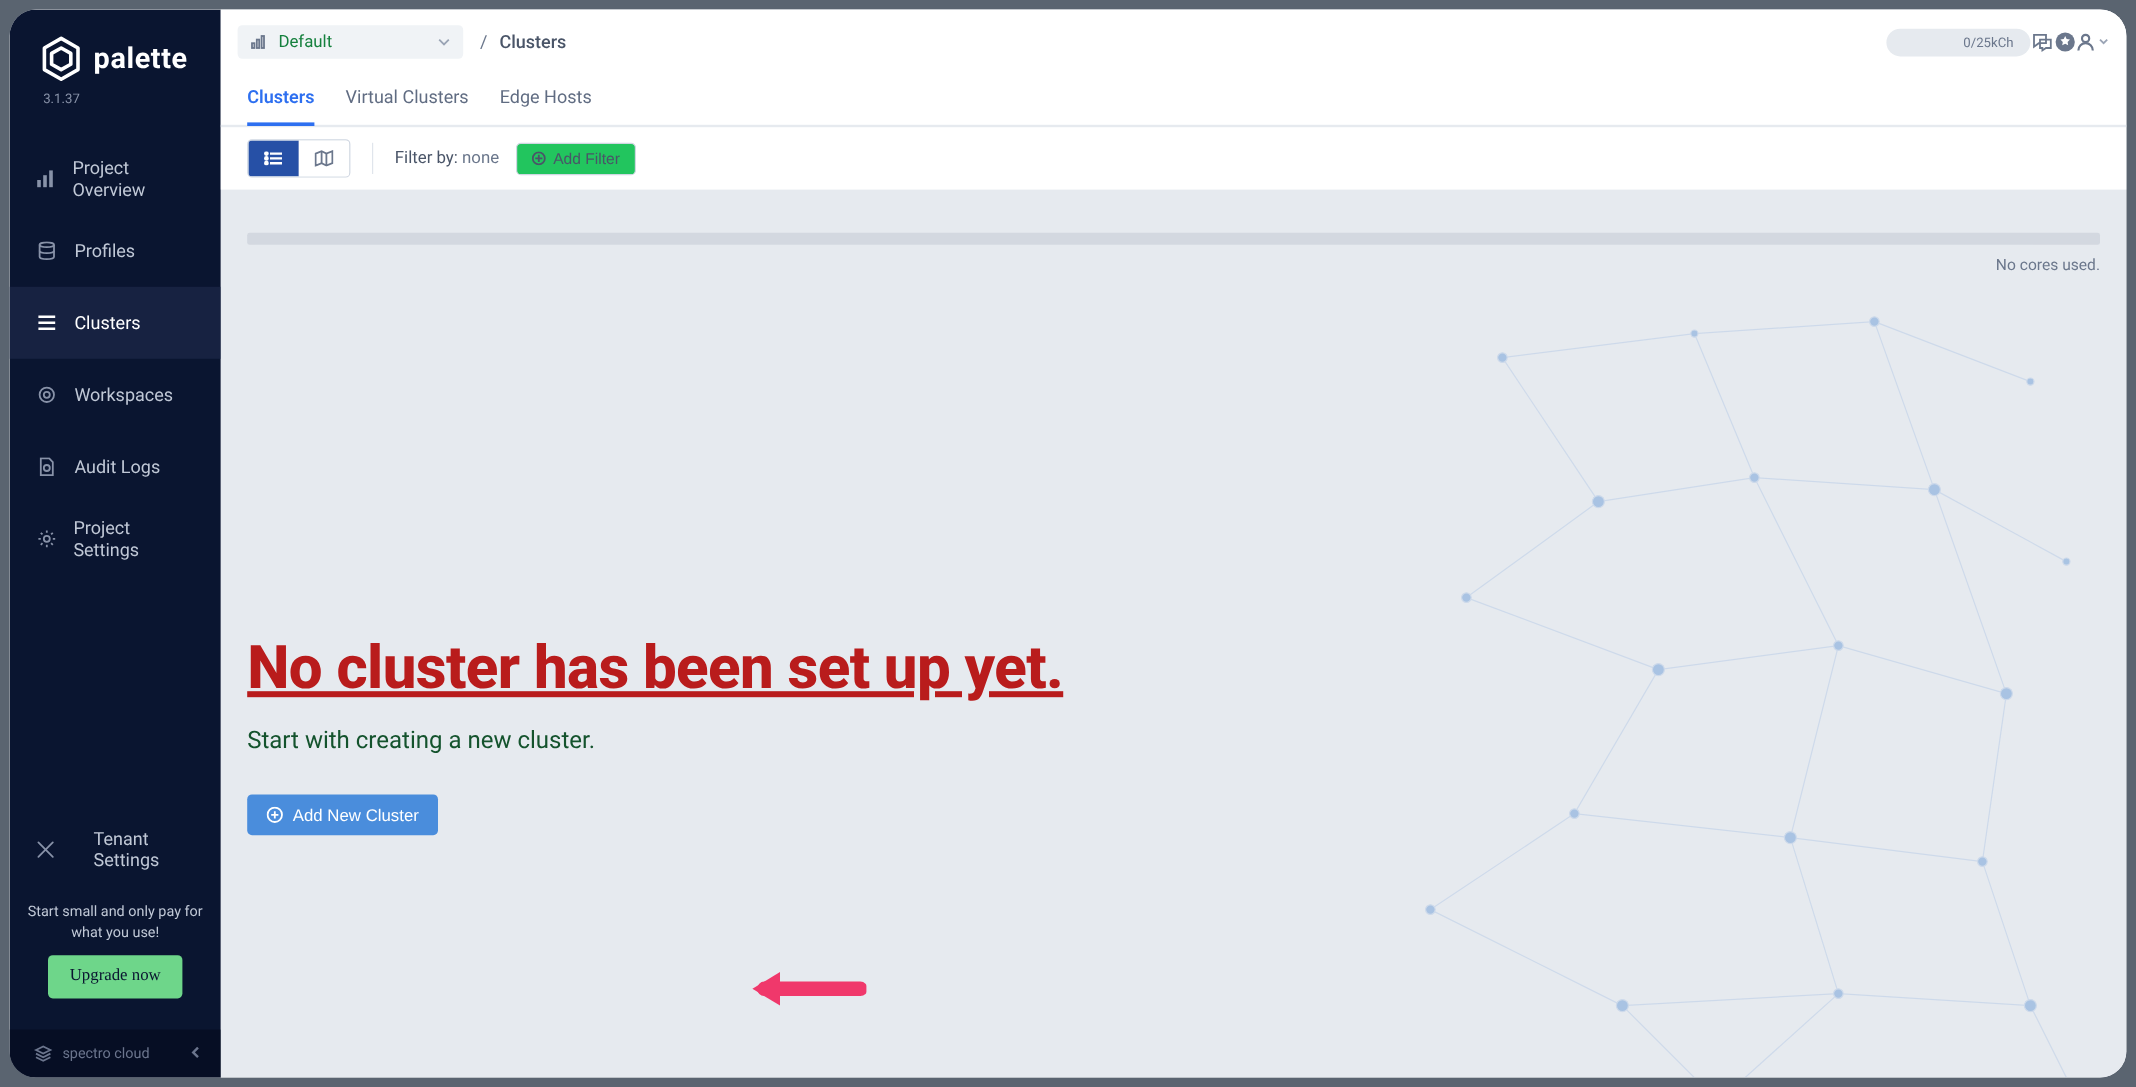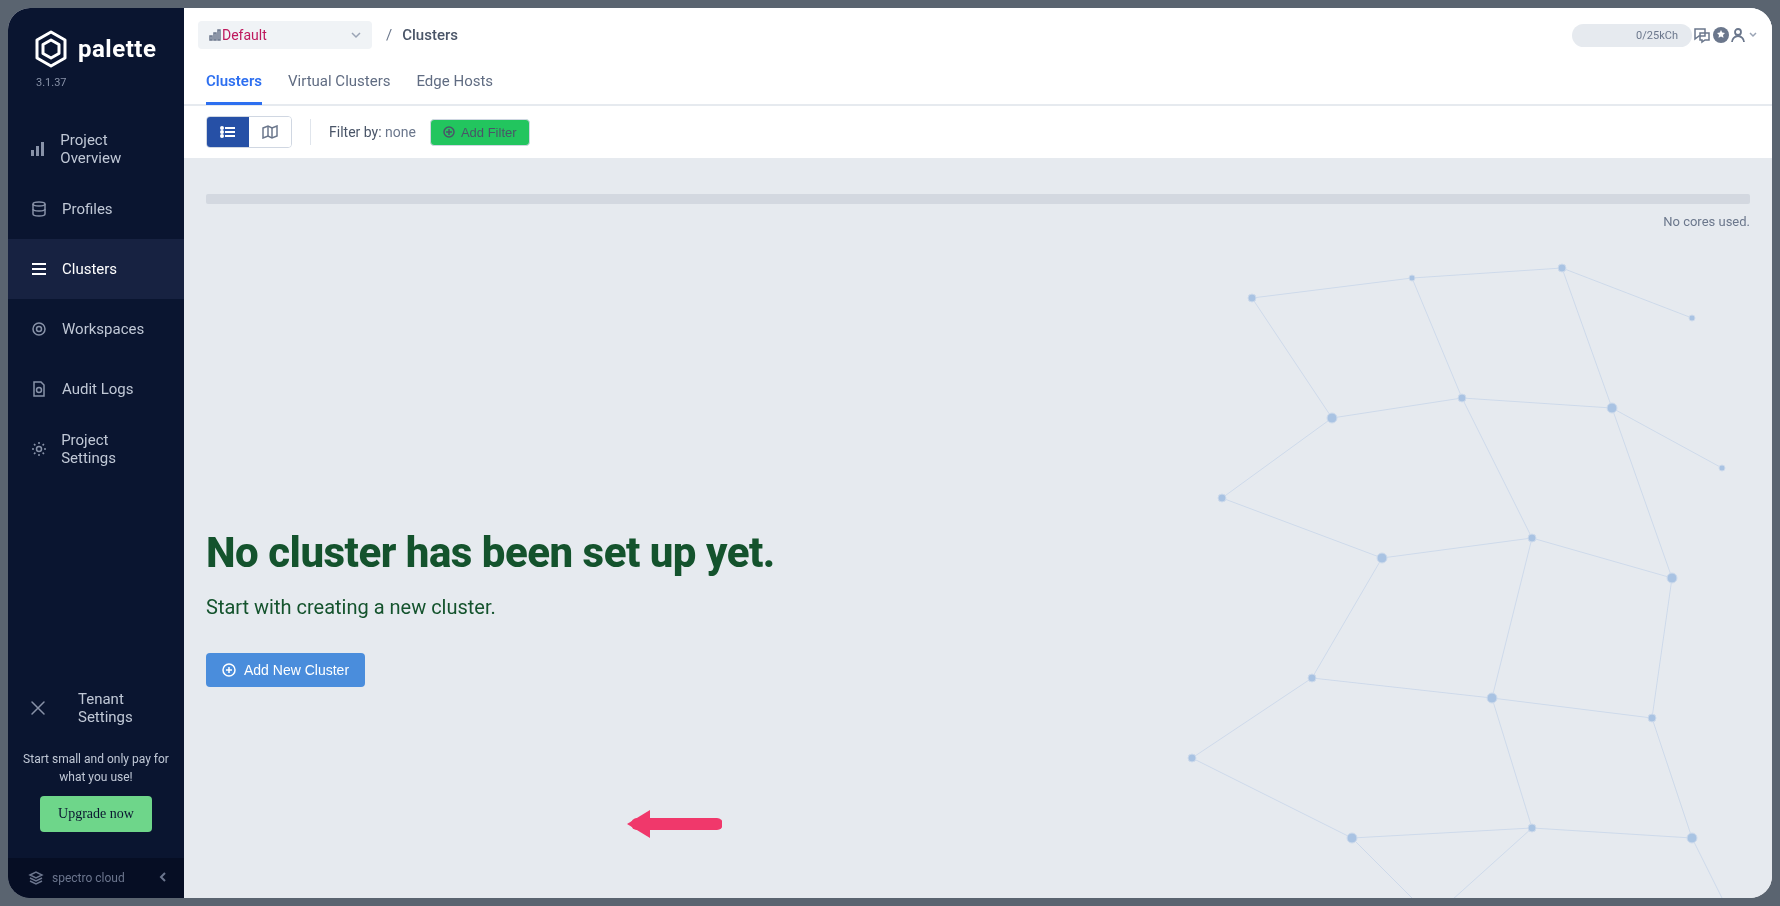--- a/index.html
+++ b/index.html
@@ -125,25 +125,26 @@
   }
   .topbar-row1 {
     display: flex;
     align-items: center;
     padding: 8px 14px 0 14px;
     height: 46px;
   }
   .project-select {
     display: flex;
     align-items: center;
+    gap: 10px;
     background: #f0f3f6;
     border-radius: 4px;
     padding: 6px 10px;
-    width: 174px;
-    color: #be185d;
+    width: 188px;
+    color: #15803d;
     cursor: pointer;
     font-size: 14px;
   }
   .project-select .chev { margin-left: auto; }
   .breadcrumb {
     display: flex;
     align-items: center;
     gap: 10px;
     margin-left: 14px;
     color: #6b778c;
@@ -265,25 +266,26 @@
     font-size: 13px;
     color: #6b778c;
   }
   .empty-state {
     position: absolute;
     top: 370px;
     left: 22px;
     max-width: 700px;
   }
   .empty-title {
-    font-size: 42px;
+    font-size: 50px;
     font-weight: 800;
-    color: #14532d;
+    color: #b91c1c;
     margin-bottom: 18px;
     letter-spacing: -0.5px;
+    text-decoration: underline;
   }
   .empty-sub {
     font-size: 20px;
     color: #14532d;
     margin-bottom: 34px;
   }
   .add-cluster-btn {
     display: inline-flex;
     align-items: center;
     gap: 8px;

